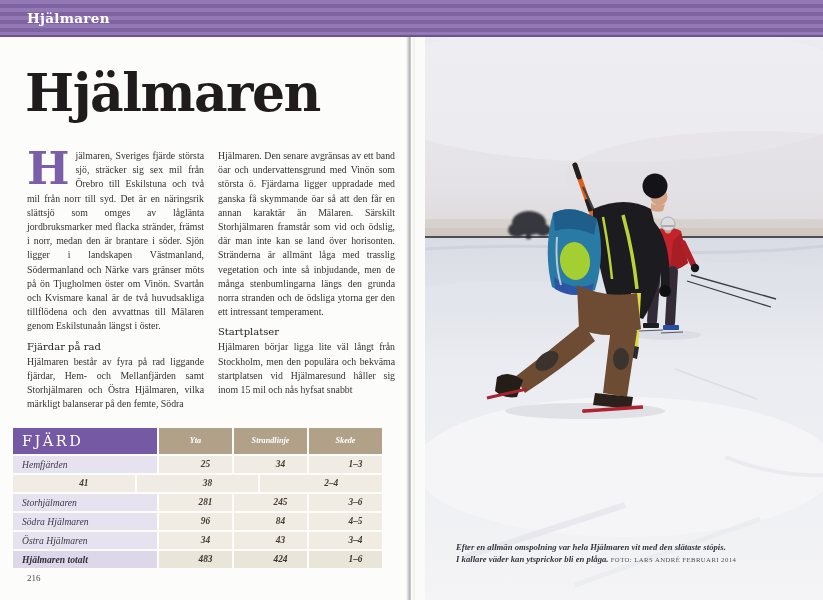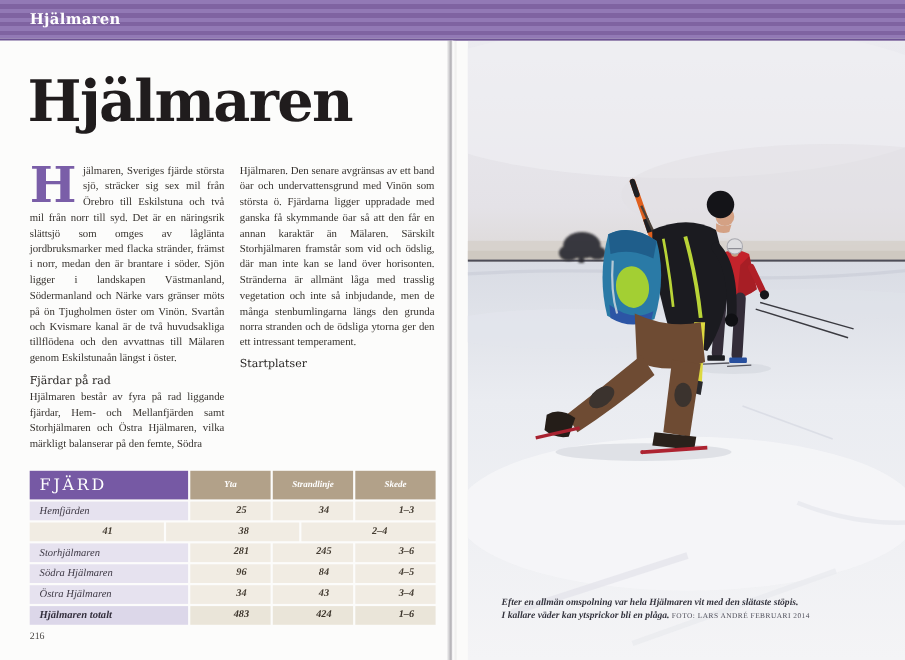--- a/index.html
+++ b/index.html
@@ -20,21 +20,21 @@
          letter-spacing:-1.5px;color:#201c1d;}
   .cols{position:absolute;left:27px;top:112px;width:369px;display:flex;gap:14px;}
   .col{width:177px;}
   .body{font-size:9.8px;line-height:14.2px;color:#34302c;text-align:justify;margin:0 0 5px;}
   .dropcap{float:left;font-family:"DejaVu Serif",serif;font-weight:bold;color:var(--dropcap_purple);
            font-size:45px;line-height:36px;padding:2px 6px 0 0;}
   .subhead{font-family:"DejaVu Serif",serif;font-weight:normal;font-size:10px;color:#262321;
            margin:7px 0 3px;}
 
   
-  .ftable{position:absolute;left:27px;top:391px;width:369px;font-style:italic;}
+  .ftable{position:absolute;left:13px;top:391px;width:369px;font-style:italic;}
   .trow{display:flex;gap:2px;margin-bottom:2px;}
   .tname{width:144px;box-sizing:border-box;padding-left:9px;}
   .tnum{flex:1;text-align:center;}
   .thead .tname{background:var(--header_purple);color:#fff;font-style:normal;
         font-family:"DejaVu Serif",serif;font-size:14.5px;letter-spacing:2.5px;
         line-height:26px;height:26px;}
   .thead .tnum{background:var(--header_tan);color:#fff;font-size:8.2px;font-weight:bold;
         line-height:26px;height:26px;}
   .tdata .tname{background:var(--row_name_bg);color:#3e3945;font-size:9.6px;line-height:17px;height:17px;}
   .tdata .tnum{background:var(--row_num_bg);color:#453d33;font-size:9.4px;font-weight:bold;line-height:17px;height:17px;padding-left:20px;}
@@ -70,20 +70,21 @@
 
     <div class="cols">
       <div class="col">
         <p class="body"><span class="dropcap">H</span><span>jälmaren, Sveriges fjärde största sjö, sträcker sig sex mil från Örebro till Eskilstuna och två mil från norr till syd. Det är en näringsrik slättsjö som omges av låglänta jordbruksmarker med flacka stränder, främst i norr, medan den är brantare i söder. Sjön ligger i landskapen Västmanland, Södermanland och Närke vars gränser möts på ön Tjugholmen öster om Vinön. Svartån och Kvismare kanal är de två huvudsakliga tillflödena och den avvattnas till Mälaren genom Eskilstunaån längst i öster.</span></p>
         <div class="subhead">Fjärdar på rad</div>
         <p class="body">Hjälmaren består av fyra på rad liggande fjärdar, Hem- och Mellanfjärden samt Storhjälmaren och Östra Hjälmaren, vilka märkligt balanserar på den femte, Södra</p>
       </div>
       <div class="col">
         <p class="body">Hjälmaren. Den senare avgränsas av ett band öar och undervattensgrund med Vinön som största ö. Fjärdarna ligger uppradade med ganska få skymmande öar så att den får en annan karaktär än Mälaren. Särskilt Storhjälmaren framstår som vid och ödslig, där man inte kan se land över horisonten. Stränderna är allmänt låga med trasslig vegetation och inte så inbjudande, men de många stenbumlingarna längs den grunda norra stranden och de ödsliga ytorna ger den ett intressant temperament.</p>
         <div class="subhead">Startplatser</div>
+        <p class="body">Hjälmaren börjar ligga lite väl långt från Stockholm, men den populära och bekväma startplatsen vid Hjälmaresund håller sig inom 15 mil och nås hyfsat snabbt</p>
       </div>
     </div>
 
     <div class="ftable">
       <div class="trow thead">
         <div class="tname">FJÄRD</div>
         <div class="tnum">Yta</div>
         <div class="tnum">Strandlinje</div>
         <div class="tnum">Skede</div>
       </div>

